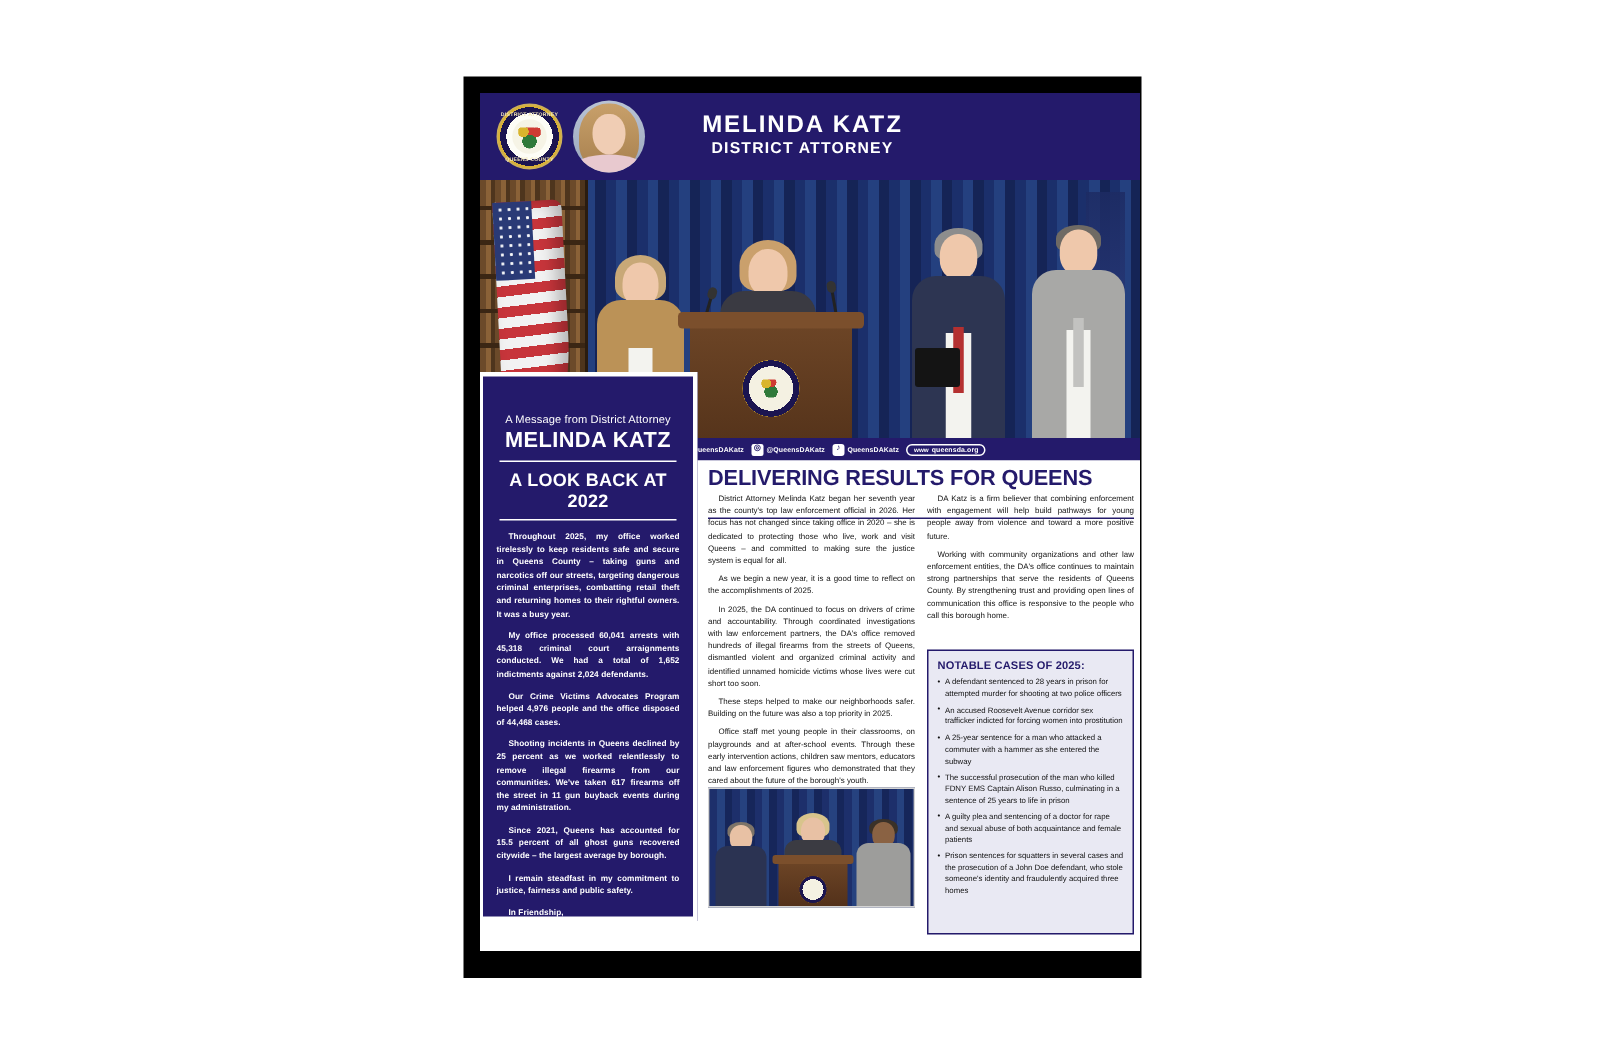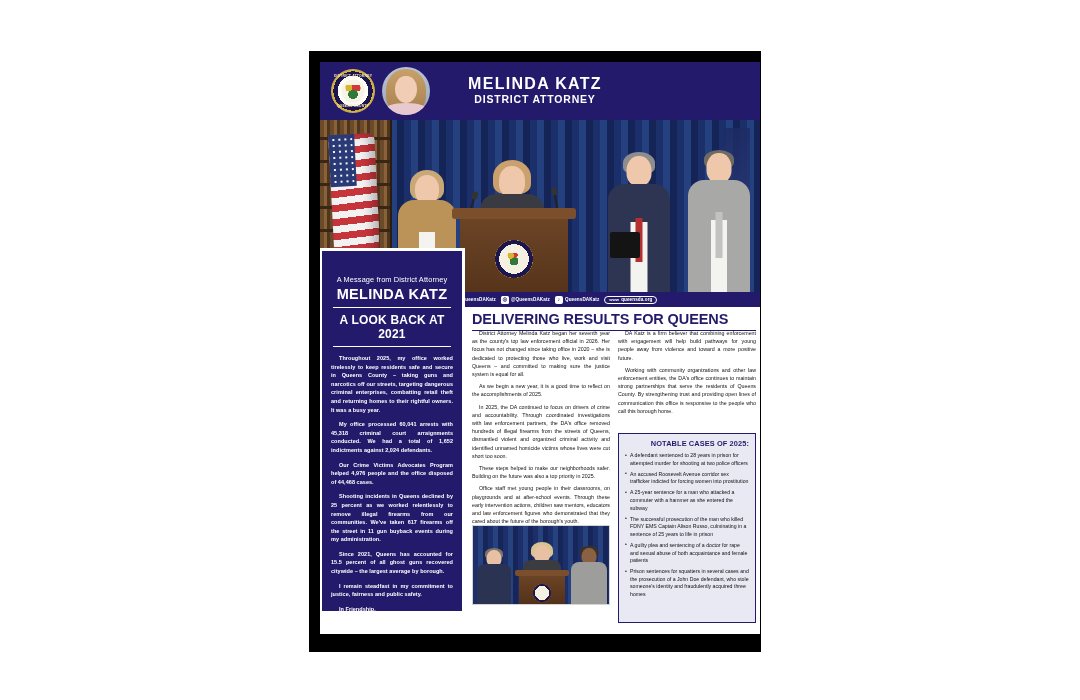--- a/index.html
+++ b/index.html
@@ -280,21 +280,21 @@
     height: 327px;
     background: #ffffff;
     padding: 0;
   }
 
   .headline {
     position:absolute; left:152px; top:4px; width:284px;
     color:#241a6b; font-size:14.5px; font-weight:bold;
     letter-spacing:-.1px;
     border-bottom: 1.6px solid #241a6b;
-    padding-bottom:3px;
+    padding-bottom:18px;
   }
 
   
   .msg-panel {
     position:absolute; left:-1px; top:-59px;
     width:146px; height:366px;
     background:#241a6b;
     border: 3px solid #ffffff;
     padding: 8px 9px 6px 9px;
     color:#ffffff;
@@ -374,21 +374,21 @@
 
   
   .notable {
     position:absolute; left:298px; top:126px;
     width:138px; height:190px;
     background:#e9e9f3;
     border:1.2px solid #241a6b;
     padding:5px 6px;
   }
   .notable h3 {
-    text-align:right; color:#241a6b; font-size:7.4px; font-weight:bold;
+    text-align:left; color:#241a6b; font-size:7.4px; font-weight:bold;
     letter-spacing:.1px; margin-bottom:4px;
   }
   .notable ul { list-style:none; }
   .notable li {
     font-size:5.2px; line-height:7.6px; color:#111;
     padding-left:5px; position:relative; margin-bottom:3.5px;
   }
   .notable li::before{
     content:"•"; position:absolute; left:0; top:-0.5px; color:#111; font-size:5.2px;
   }
@@ -507,21 +507,21 @@
     </div>
 
     <div class="body-area">
 
       <h1 class="headline">DELIVERING RESULTS FOR QUEENS</h1>
 
       <div class="msg-panel">
         <div class="msg-kicker">A Message from District Attorney</div>
         <div class="msg-name">MELINDA KATZ</div>
         <div class="msg-rule"></div>
-        <div class="msg-sub">A LOOK BACK AT 2021</div>
+        <div class="msg-sub">A LOOK BACK AT 2022</div>
         <div class="msg-rule2"></div>
         <div class="msg-body">
           <p>Throughout 2025, my office worked tirelessly to keep residents safe and secure in Queens County – taking guns and narcotics off our streets, targeting dangerous criminal enterprises, combatting retail theft and returning homes to their rightful owners. It was a busy year.</p>
           <p>My office processed 60,041 arrests with 45,318 criminal court arraignments conducted. We had a total of 1,652 indictments against 2,024 defendants.</p>
           <p>Our Crime Victims Advocates Program helped 4,976 people and the office disposed of 44,468 cases.</p>
           <p>Shooting incidents in Queens declined by 25 percent as we worked relentlessly to remove illegal firearms from our communities. We've taken 617 firearms off the street in 11 gun buyback events during my administration.</p>
           <p>Since 2021, Queens has accounted for 15.5 percent of all ghost guns recovered citywide – the largest average by borough.</p>
           <p>I remain steadfast in my commitment to justice, fairness and public safety.</p>
           <p>In Friendship,</p>
         </div>

